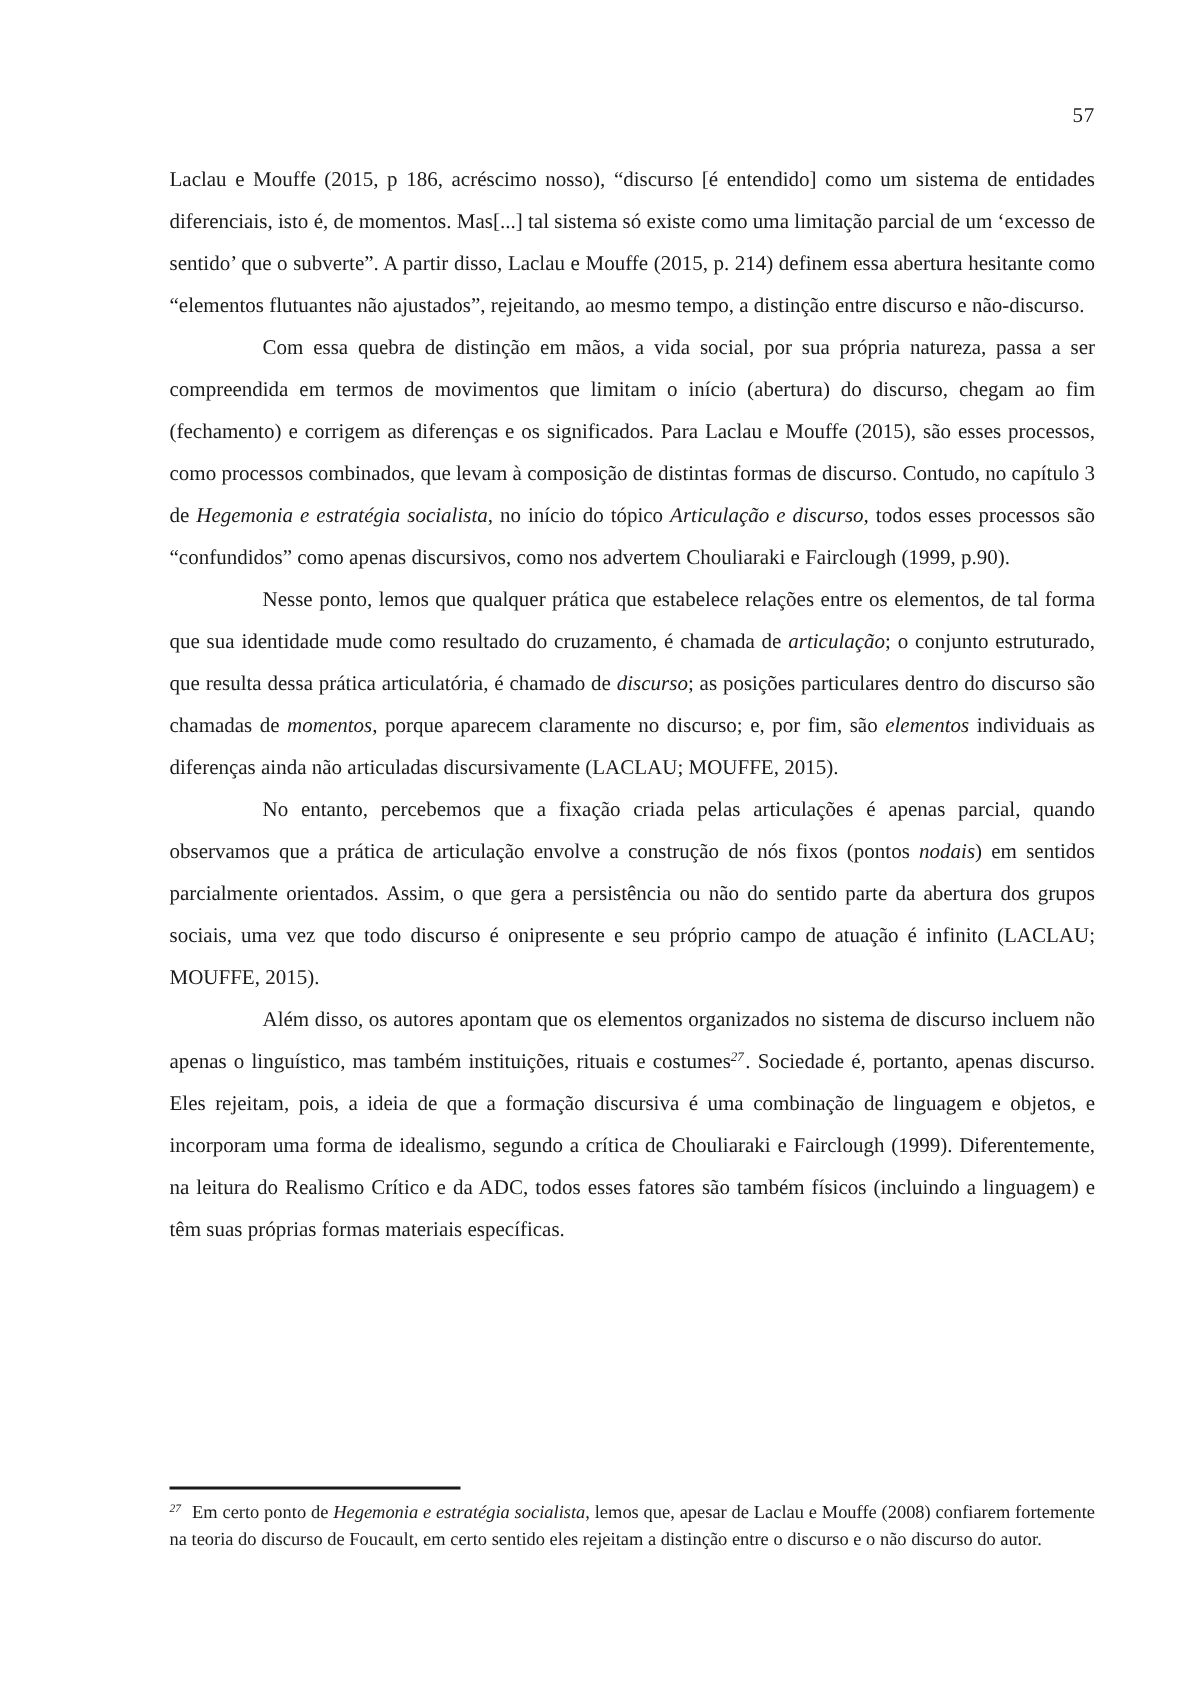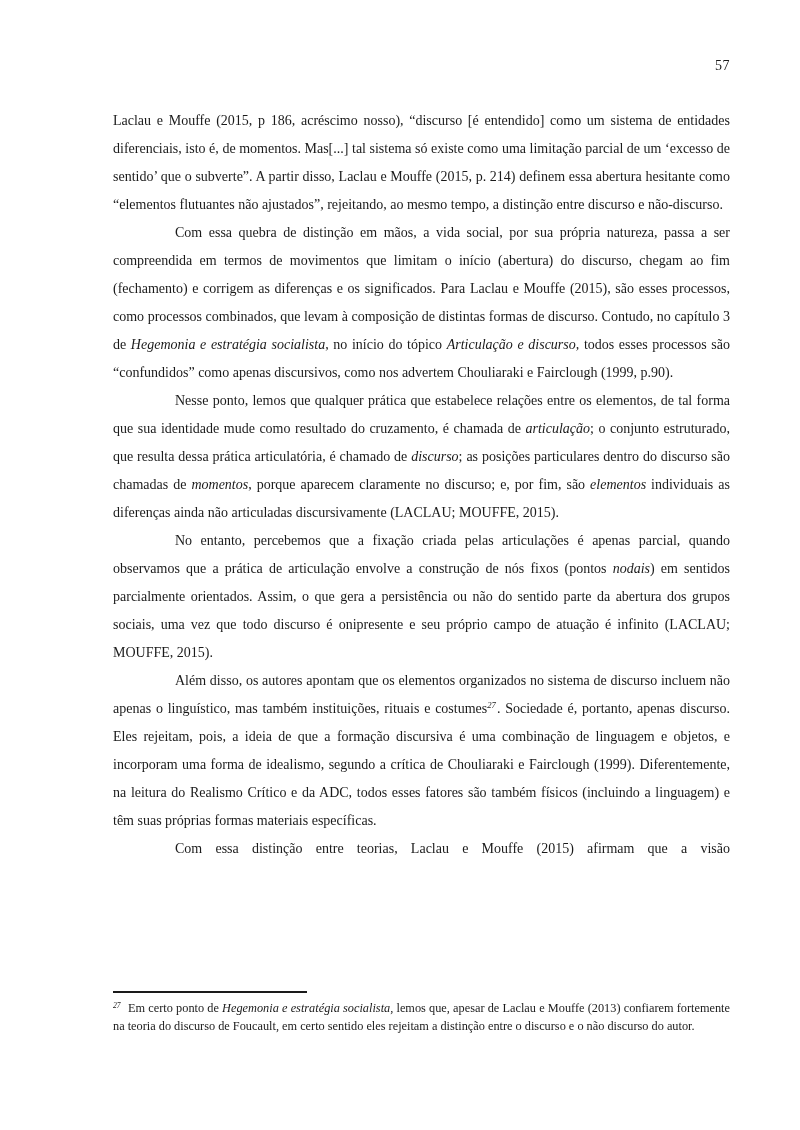--- a/index.html
+++ b/index.html
@@ -6,21 +6,21 @@
   body {
     width: 800px; height: 1130px;
     background: #ffffff;
     position: relative;
     overflow: hidden;
     font-family: "Liberation Serif", "DejaVu Serif", serif;
     color: #1a1a1a;
   }
   .page-number {
     position: absolute;
-    top: 58px; left: 113px; width: 617px;
+    top: 70px; left: 113px; width: 617px;
     text-align: right;
     font-size: 14px;
     letter-spacing: 0.5px;
   }
   .body-text {
     position: absolute;
     left: 113px; top: 107px; width: 617px;
     font-size: 14px;
     line-height: 28px;
     text-align: justify;
@@ -58,21 +58,20 @@
 <div class="sheet">
 
   <div class="page-number">57</div>
 
   <div class="body-text" id="paragraphs">
       <p class=""><span>Laclau e Mouffe (2015, p 186, acréscimo nosso), “discurso [é entendido] como um sistema de entidades diferenciais, isto é, de momentos. Mas[...] tal sistema só existe como uma limitação parcial de um ‘excesso de sentido’ que o subverte”. A partir disso, Laclau e Mouffe (2015, p. 214) definem essa abertura hesitante como “elementos flutuantes não ajustados”, rejeitando, ao mesmo tempo, a distinção entre discurso e não-discurso.</span></p>
       <p class="indent"><span>Com essa quebra de distinção em mãos, a vida social, por sua própria natureza, passa a ser compreendida em termos de movimentos que limitam o início (abertura) do discurso, chegam ao fim (fechamento) e corrigem as diferenças e os significados. Para Laclau e Mouffe (2015), são esses processos, como processos combinados, que levam à composição de distintas formas de discurso. Contudo, no capítulo 3 de </span><i>Hegemonia e estratégia socialista</i><span>, no início do tópico </span><i>Articulação e discurso,</i><span> todos esses processos são “confundidos” como apenas discursivos, como nos advertem Chouliaraki e Fairclough (1999, p.90).</span></p>
       <p class="indent"><span>Nesse ponto, lemos que qualquer prática que estabelece relações entre os elementos, de tal forma que sua identidade mude como resultado do cruzamento, é chamada de </span><i>articulação</i><span>; o conjunto estruturado, que resulta dessa prática articulatória, é chamado de </span><i>discurso</i><span>; as posições particulares dentro do discurso são chamadas de </span><i>momentos</i><span>, porque aparecem claramente no discurso; e, por fim, são </span><i>elementos</i><span> individuais as diferenças ainda não articuladas discursivamente (LACLAU; MOUFFE, 2015).</span></p>
       <p class="indent"><span>No entanto, percebemos que a fixação criada pelas articulações é apenas parcial, quando observamos que a prática de articulação envolve a construção de nós fixos (pontos </span><i>nodais</i><span>) em sentidos parcialmente orientados. Assim, o que gera a persistência ou não do sentido parte da abertura dos grupos sociais, uma vez que todo discurso é onipresente e seu próprio campo de atuação é infinito (LACLAU; MOUFFE, 2015).</span></p>
       <p class="indent"><span>Além disso, os autores apontam que os elementos organizados no sistema de discurso incluem não apenas o linguístico, mas também instituições, rituais e costumes</span><sup class="sup">27</sup><span>. Sociedade é, portanto, apenas discurso. Eles rejeitam, pois, a ideia de que a formação discursiva é uma combinação de linguagem e objetos, e incorporam uma forma de idealismo, segundo a crítica de Chouliaraki e Fairclough (1999). Diferentemente, na leitura do Realismo Crítico e da ADC, todos esses fatores são também físicos (incluindo a linguagem) e têm suas próprias formas materiais específicas.</span></p>
-      <p class="indent force-justify"><span>Com essa distinção entre teorias, Laclau e Mouffe (2015) afirmam que a visão</span></p>
     </div>
 
   <div class="footnote-area">
     <div class="footnote-rule"></div>
-    <div class="footnote-text" id="footnote"><sup class="sup">27</sup><span>&nbsp;&nbsp;Em certo ponto de </span><i>Hegemonia e estratégia socialista</i><span>, lemos que, apesar de Laclau e Mouffe (2013) confiarem fortemente na teoria do discurso de Foucault, em certo sentido eles rejeitam a distinção entre o discurso e o não discurso do autor.</span></div>
+    <div class="footnote-text" id="footnote"><sup class="sup">27</sup><span>&nbsp;&nbsp;Em certo ponto de </span><i>Hegemonia e estratégia socialista</i><span>, lemos que, apesar de Laclau e Mouffe (2008) confiarem fortemente na teoria do discurso de Foucault, em certo sentido eles rejeitam a distinção entre o discurso e o não discurso do autor.</span></div>
   </div>
 
 </div>
 
 </body></html>

